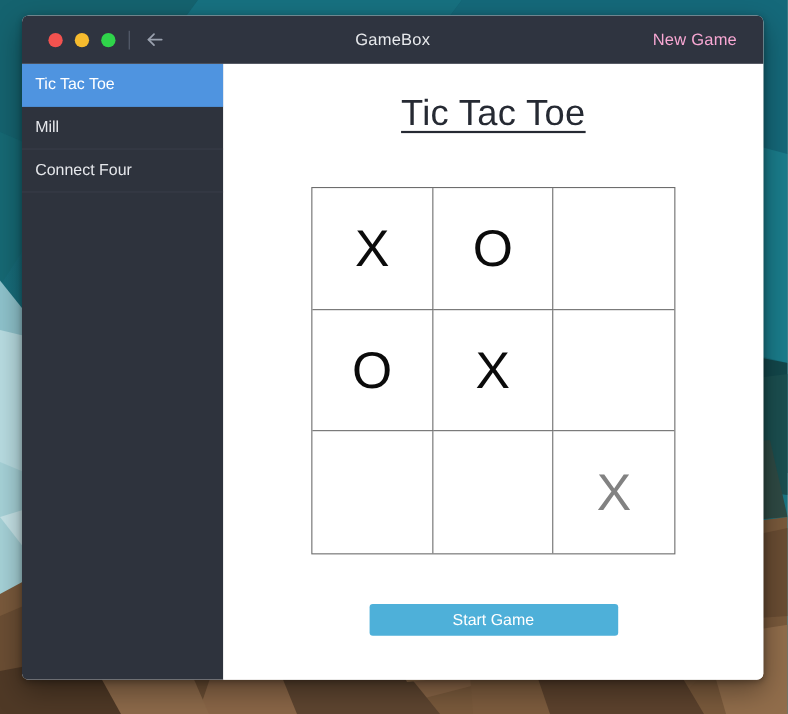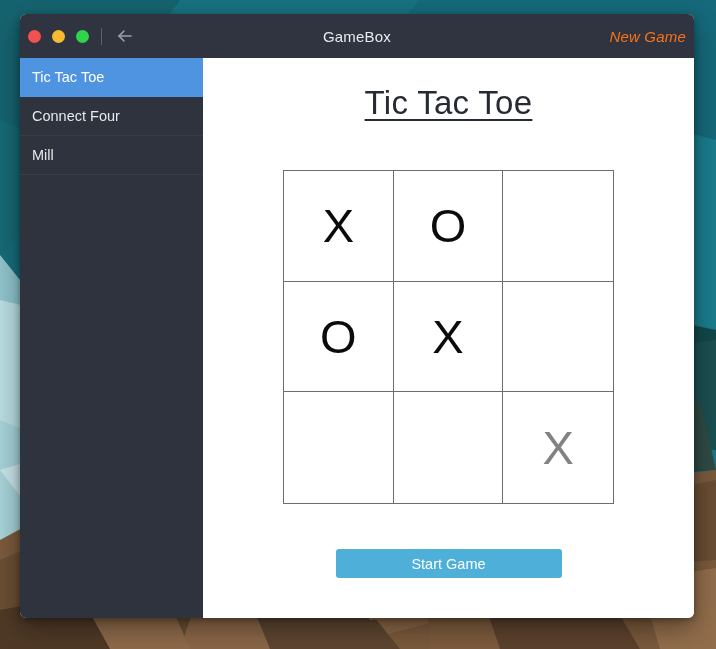--- a/index.html
+++ b/index.html
@@ -40,21 +40,21 @@
   }
 
   
   .titlebar {
     height: 44px;
     flex: 0 0 44px;
     background: #2f3440;
     display: flex;
     align-items: center;
     position: relative;
-    padding: 0 8px;
+    padding: 0 24px;
     box-sizing: border-box;
   }
   .traffic {
     display: flex;
     align-items: center;
     gap: 11px;
   }
   .dot {
     width: 13px;
     height: 13px;
@@ -83,26 +83,25 @@
     position: absolute;
     left: 0; right: 0;
     text-align: center;
     color: #e8eaed;
     font-size: 15px;
     letter-spacing: 0.2px;
     pointer-events: none;
   }
   .new-game-btn {
     margin-left: auto;
-    color: #f97316;
+    color: #f9a8d4;
     font-size: 15px;
     letter-spacing: 0.2px;
     position: relative;
     z-index: 2;
-    font-style: italic;
   }
 
   
   .window-body {
     flex: 1 1 auto;
     display: flex;
     min-height: 0;
   }
   .sidebar {
     width: 183px;
@@ -272,24 +271,24 @@
     <div class="new-game-btn">New Game</div>
   </div>
 
   <div class="window-body">
 
     <div class="sidebar">
       <div class="side-item active">
         <span>Tic Tac Toe</span>
       </div>
       <div class="side-item">
+        <span>Mill</span>
+      </div>
+      <div class="side-item">
         <span>Connect Four</span>
-      </div>
-      <div class="side-item">
-        <span>Mill</span>
       </div>
       <div class="sidebar-filler"></div>
     </div>
 
     <div class="content">
       <h1 class="game-title">Tic Tac Toe</h1>
 
       <div class="board">
         <div class="cell">X</div>
         <div class="cell">O</div>

